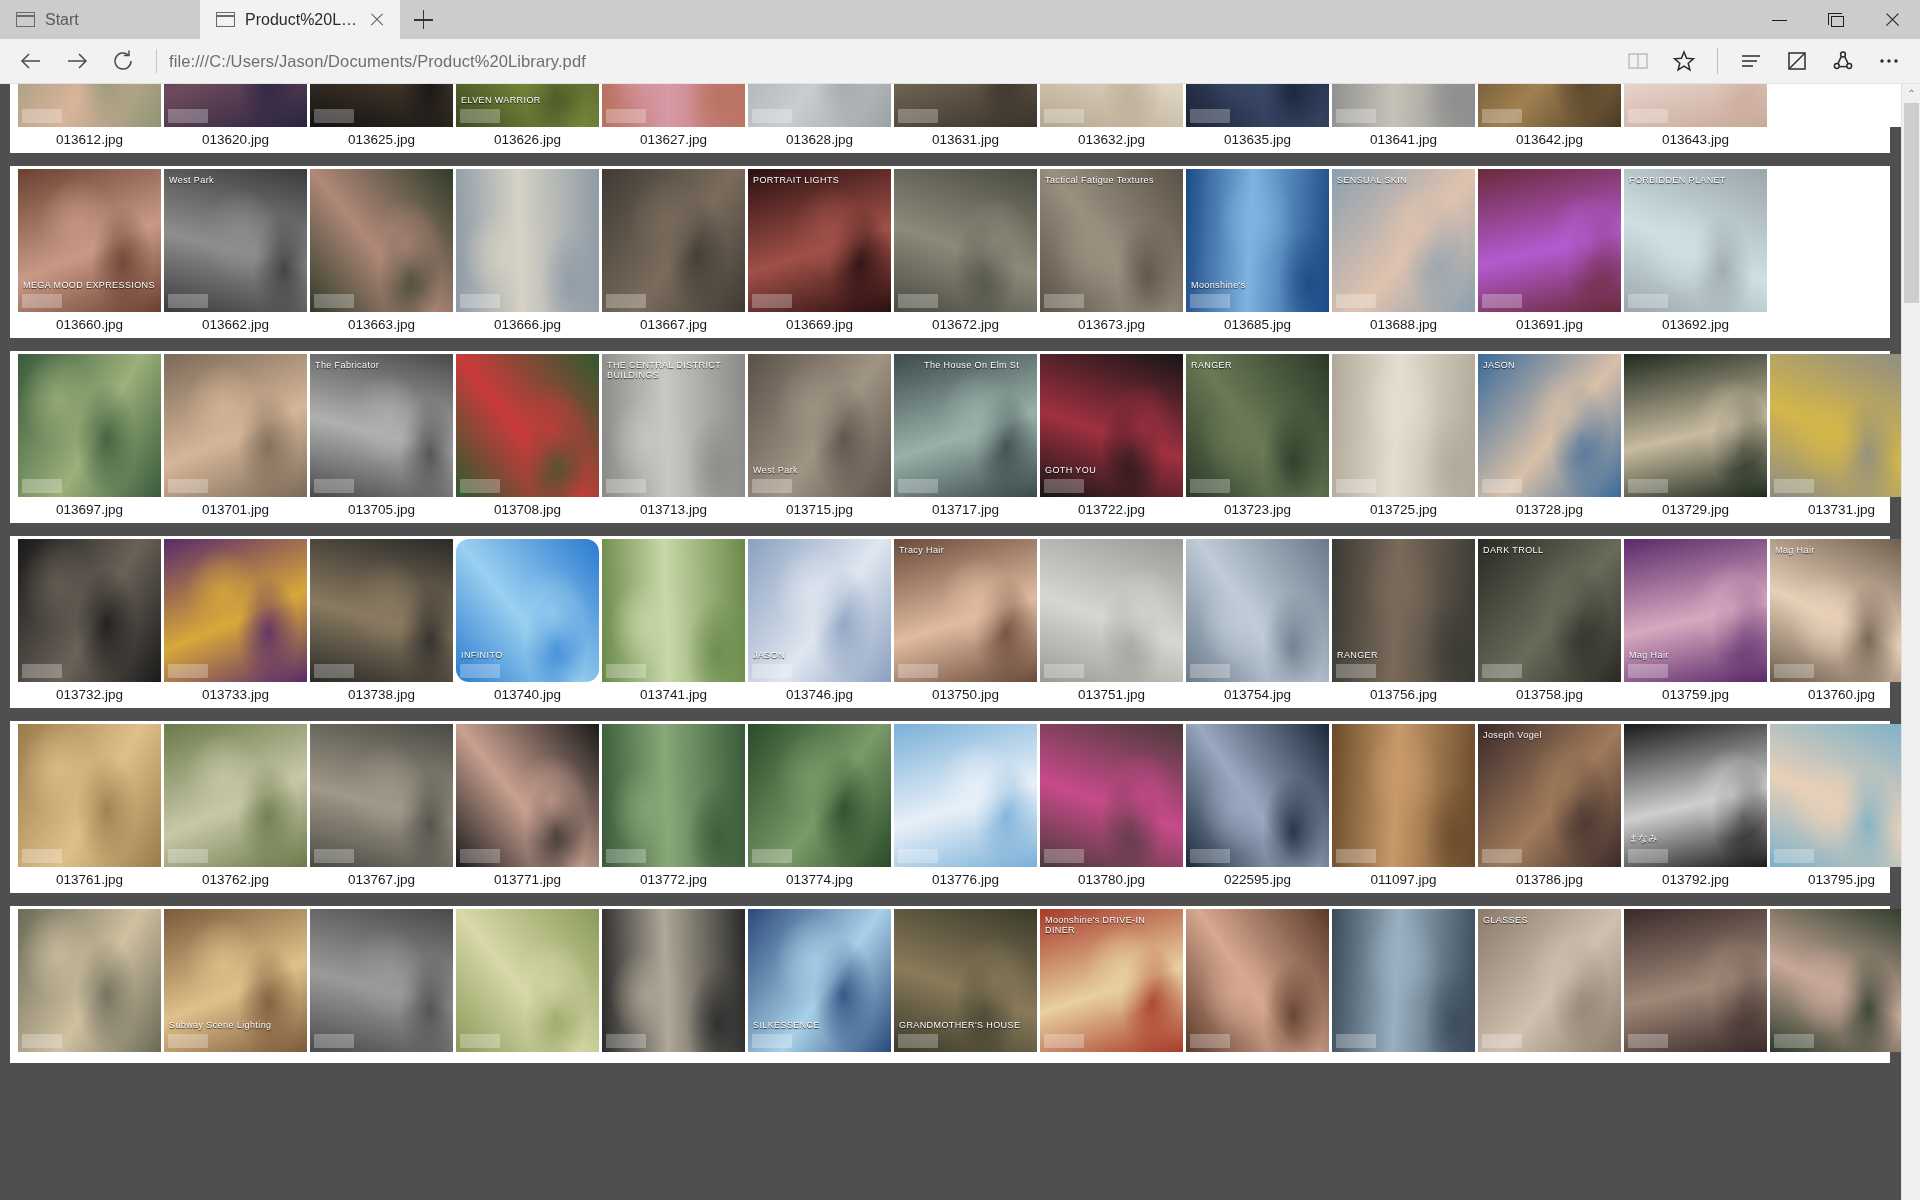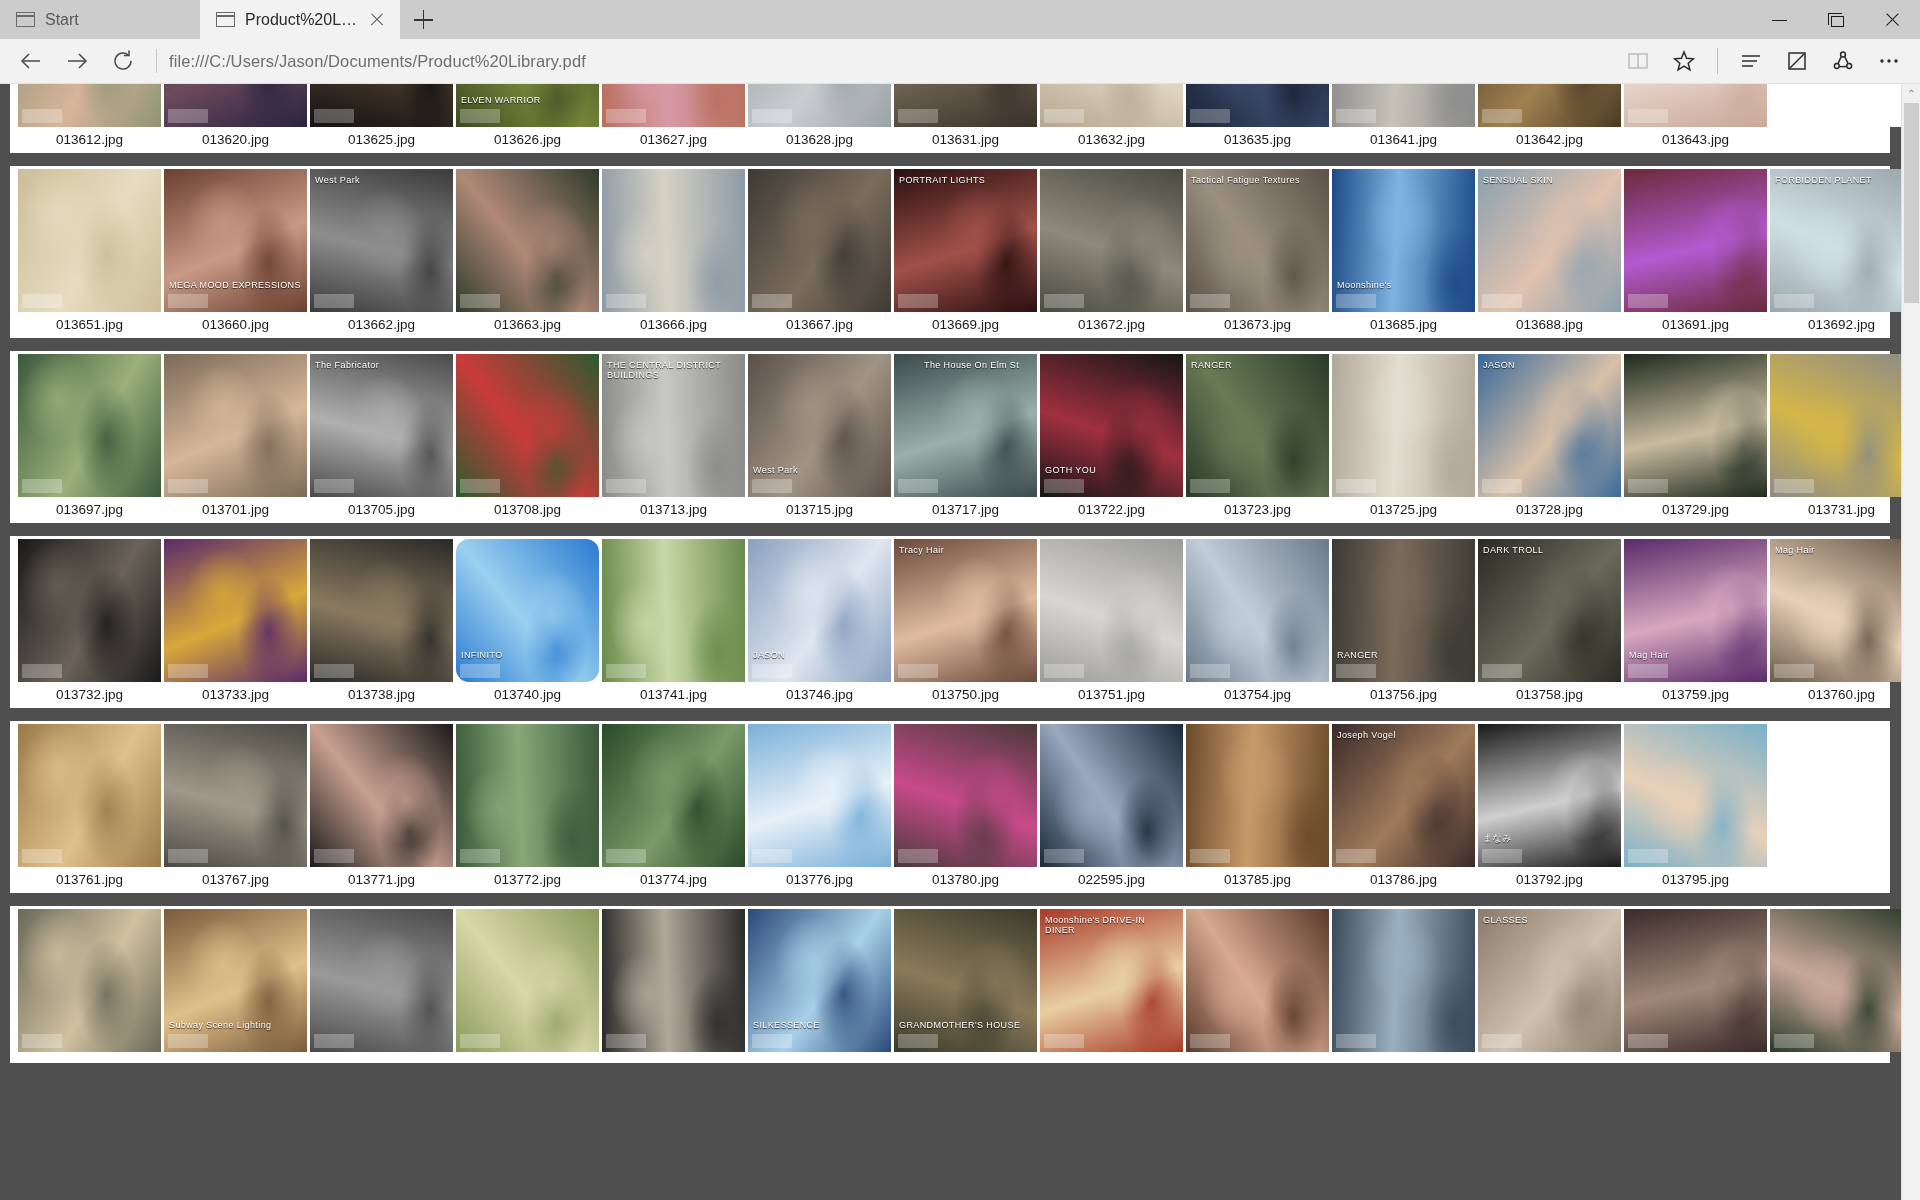--- a/index.html
+++ b/index.html
@@ -339,27 +339,20 @@
           </div>
           <div class="cell empty">
             <div class="thumb"></div>
             <div class="caption">.</div>
           </div>
         </div>
       </div>
       <div class="page">
         <div class="row">
           <div class="cell">
-            <div class="thumb" style="background: linear-gradient(120deg, rgb(203, 189, 152) 0%, rgb(231, 220, 192) 55%, rgb(203, 189, 152) 100%);">
-              <div class="art" style="background: radial-gradient(38% 46% at 28% 32%, rgba(231, 220, 192, 0.8) 0%, transparent 70%), radial-gradient(30% 55% at 62% 60%, rgba(203, 189, 152, 0.867) 0%, transparent 72%);"></div>
-              <div class="wm"></div>
-            </div>
-            <div class="caption">013651.jpg</div>
-          </div>
-          <div class="cell">
             <div class="thumb" style="background: linear-gradient(157deg, rgb(107, 64, 48) 0%, rgb(200, 154, 134) 55%, rgb(107, 64, 48) 100%);">
               <div class="art" style="background: radial-gradient(38% 46% at 41% 39%, rgba(200, 154, 134, 0.8) 0%, transparent 70%), radial-gradient(30% 55% at 73% 65%, rgba(107, 64, 48, 0.867) 0%, transparent 72%);"></div>
               <div class="wm"></div>
               <div class="lbl" style="left: 5px; top: auto; bottom: 22px; max-width: 133px;">MEGA MOOD EXPRESSIONS</div>
             </div>
             <div class="caption">013660.jpg</div>
           </div>
           <div class="cell">
             <div class="thumb" style="background: linear-gradient(194deg, rgb(59, 59, 59) 0%, rgb(142, 142, 142) 55%, rgb(59, 59, 59) 100%);">
               <div class="art" style="background: radial-gradient(38% 46% at 54% 46%, rgba(142, 142, 142, 0.8) 0%, transparent 70%), radial-gradient(30% 55% at 84% 70%, rgba(59, 59, 59, 0.867) 0%, transparent 72%);"></div>
@@ -652,20 +645,27 @@
       <div class="page">
         <div class="row">
           <div class="cell">
             <div class="thumb" style="background: linear-gradient(120deg, rgb(154, 122, 74) 0%, rgb(224, 192, 138) 55%, rgb(154, 122, 74) 100%);">
               <div class="art" style="background: radial-gradient(38% 46% at 28% 32%, rgba(224, 192, 138, 0.8) 0%, transparent 70%), radial-gradient(30% 55% at 62% 60%, rgba(154, 122, 74, 0.867) 0%, transparent 72%);"></div>
               <div class="wm"></div>
             </div>
             <div class="caption">013761.jpg</div>
           </div>
           <div class="cell">
+            <div class="thumb" style="background: linear-gradient(157deg, rgb(106, 122, 74) 0%, rgb(200, 200, 168) 55%, rgb(106, 122, 74) 100%);">
+              <div class="art" style="background: radial-gradient(38% 46% at 41% 39%, rgba(200, 200, 168, 0.8) 0%, transparent 70%), radial-gradient(30% 55% at 73% 65%, rgba(106, 122, 74, 0.867) 0%, transparent 72%);"></div>
+              <div class="wm"></div>
+            </div>
+            <div class="caption">013762.jpg</div>
+          </div>
+          <div class="cell">
             <div class="thumb" style="background: linear-gradient(194deg, rgb(74, 74, 68) 0%, rgb(160, 152, 136) 55%, rgb(74, 74, 68) 100%);">
               <div class="art" style="background: radial-gradient(38% 46% at 54% 46%, rgba(160, 152, 136, 0.8) 0%, transparent 70%), radial-gradient(30% 55% at 84% 70%, rgba(74, 74, 68, 0.867) 0%, transparent 72%);"></div>
               <div class="wm"></div>
             </div>
             <div class="caption">013767.jpg</div>
           </div>
           <div class="cell">
             <div class="thumb" style="background: linear-gradient(231deg, rgb(26, 26, 26) 0%, rgb(200, 160, 144) 55%, rgb(26, 26, 26) 100%);">
               <div class="art" style="background: radial-gradient(38% 46% at 67% 53%, rgba(200, 160, 144, 0.8) 0%, transparent 70%), radial-gradient(30% 55% at 70% 75%, rgba(26, 26, 26, 0.867) 0%, transparent 72%);"></div>
               <div class="wm"></div>
@@ -705,21 +705,21 @@
               <div class="art" style="background: radial-gradient(38% 46% at 36% 58%, rgba(154, 168, 192, 0.8) 0%, transparent 70%), radial-gradient(30% 55% at 75% 75%, rgba(26, 42, 58, 0.867) 0%, transparent 72%);"></div>
               <div class="wm"></div>
             </div>
             <div class="caption">022595.jpg</div>
           </div>
           <div class="cell">
             <div class="thumb" style="background: linear-gradient(273deg, rgb(106, 74, 42) 0%, rgb(200, 154, 106) 55%, rgb(106, 74, 42) 100%);">
               <div class="art" style="background: radial-gradient(38% 46% at 49% 35%, rgba(200, 154, 106, 0.8) 0%, transparent 70%), radial-gradient(30% 55% at 86% 80%, rgba(106, 74, 42, 0.867) 0%, transparent 72%);"></div>
               <div class="wm"></div>
             </div>
-            <div class="caption">013785.jpg</div>
+            <div class="caption">011097.jpg</div>
           </div>
           <div class="cell">
             <div class="thumb" style="background: linear-gradient(130deg, rgb(58, 42, 42) 0%, rgb(160, 122, 90) 55%, rgb(58, 42, 42) 100%);">
               <div class="art" style="background: radial-gradient(38% 46% at 62% 42%, rgba(160, 122, 90, 0.8) 0%, transparent 70%), radial-gradient(30% 55% at 72% 60%, rgba(58, 42, 42, 0.867) 0%, transparent 72%);"></div>
               <div class="wm"></div>
               <div class="lbl" style="left: 5px; top: 6px; max-width: 133px;">Joseph Vogel</div>
             </div>
             <div class="caption">013786.jpg</div>
           </div>
           <div class="cell">

